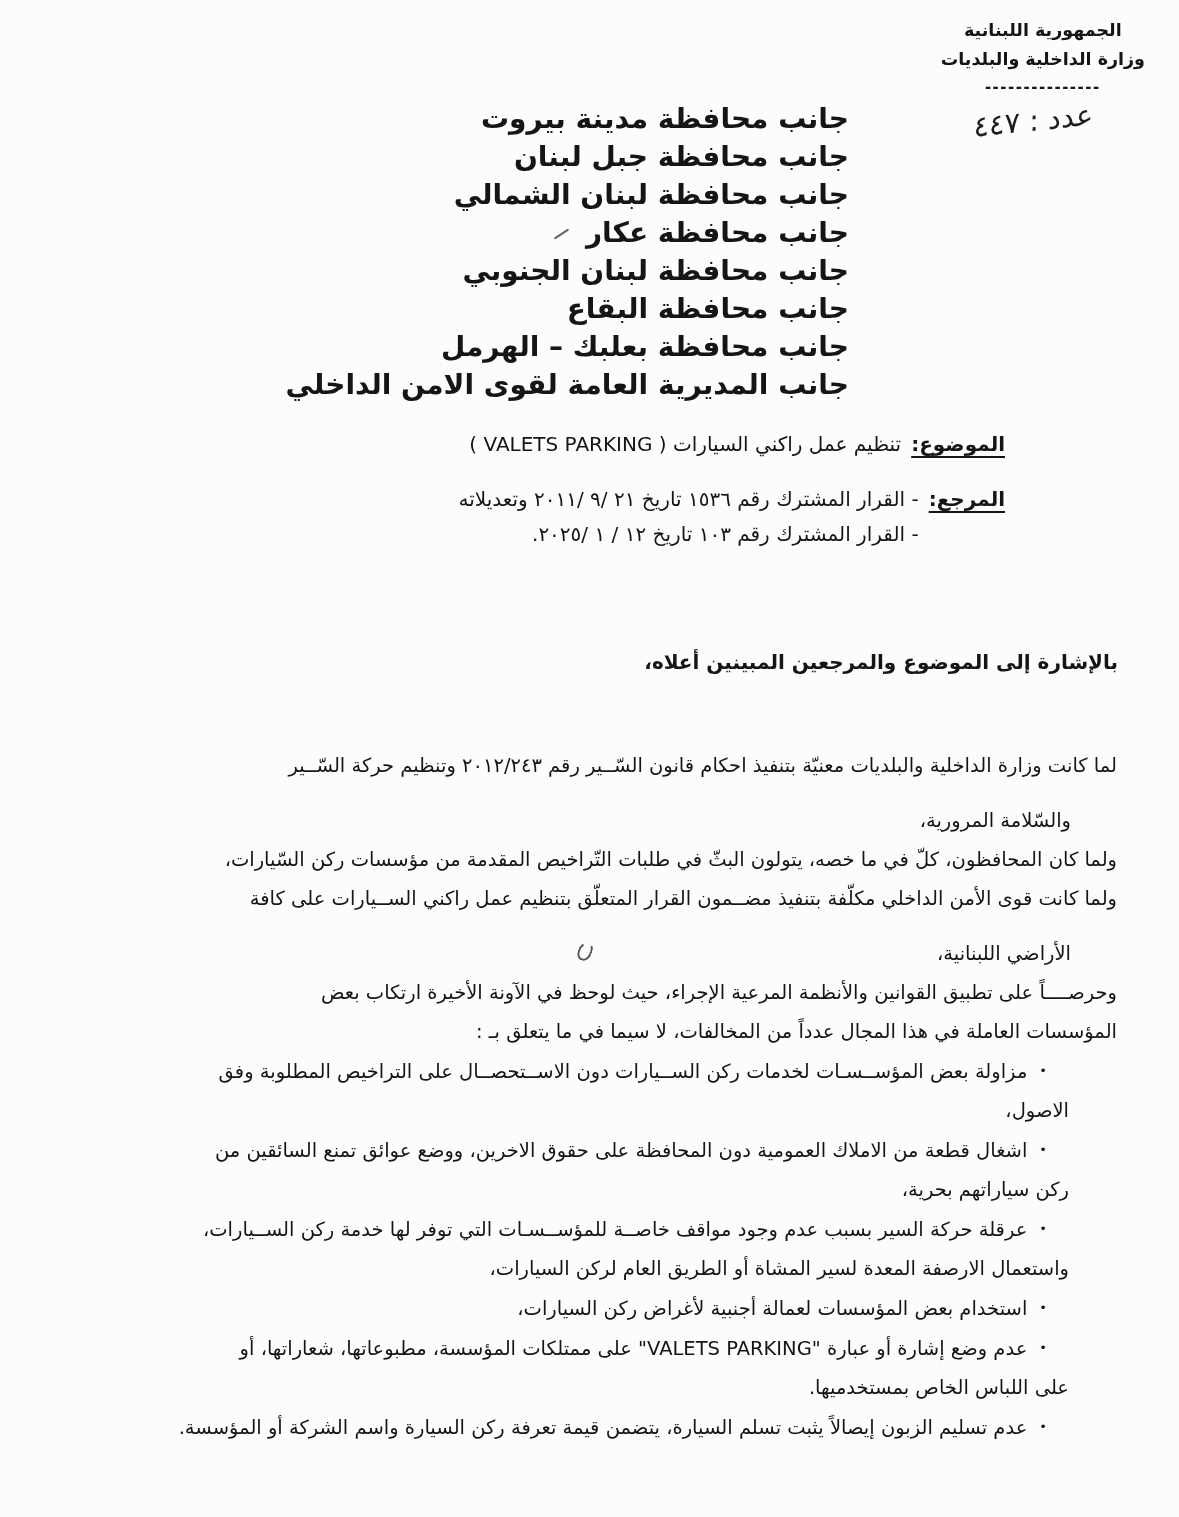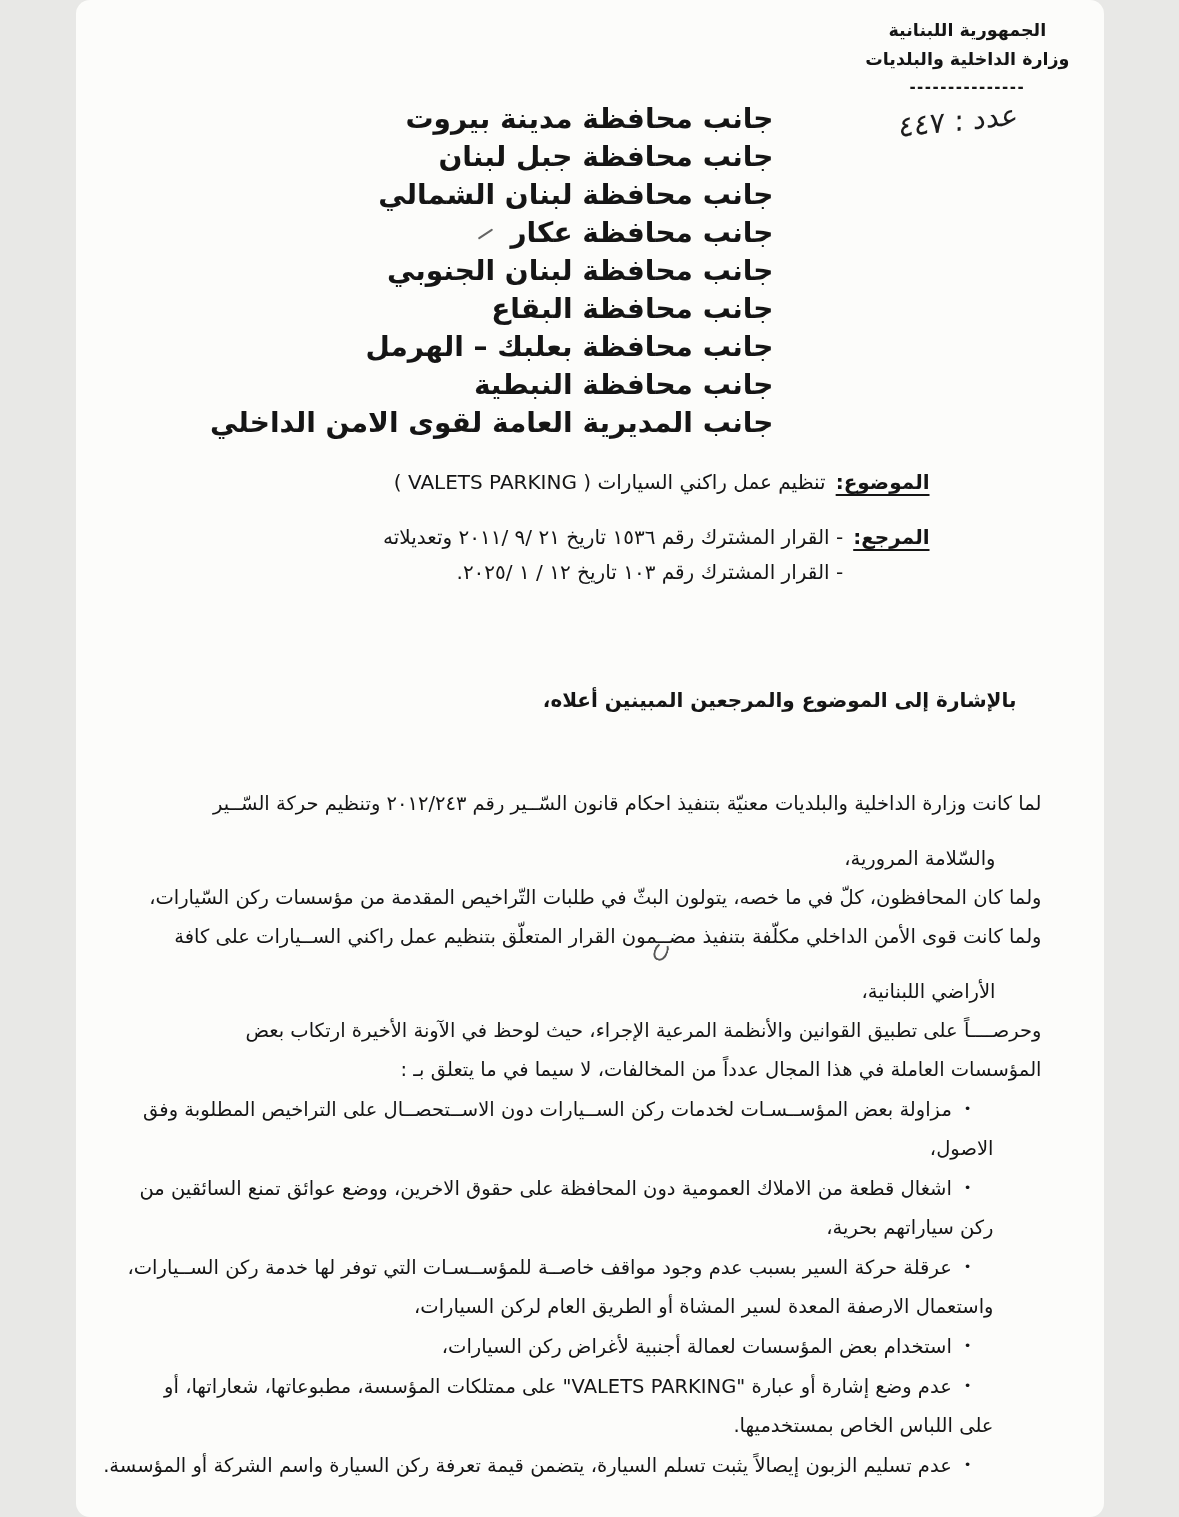--- a/index.html
+++ b/index.html
@@ -1,26 +1,25 @@
 <!DOCTYPE html>
 <html lang="ar" dir="rtl"><head>
 <meta charset="utf-8">
 <style>
   html, body { margin: 0; padding: 0; background: #e8e8e6; }
   .page {
     position: relative;
-    width: 1028px;
+    width: 1179px;
     height: 1517px;
     margin: 0 auto;
     background: #fcfcfa;
     overflow: hidden;
     direction: rtl;
     color: #151515;
     font-family: "DejaVu Sans", sans-serif;
-    border-radius: 14px;
   }
 
   
   .letterhead {
     position: absolute;
     top: 16px;
     right: 34px;
     text-align: center;
     font-weight: bold;
     font-size: 17.5px;
@@ -84,21 +83,21 @@
     flex: 0 0 auto;
   }
   .subject-text { font-weight: normal; }
   .ref-row { margin-top: 26px; }
   .ref-items { display: flex; flex-direction: column; }
   .ref-item { line-height: 35px; font-weight: normal; }
 
   
   .salutation {
     margin-top: 98px;
-    padding-right: 87px;
+    padding-right: 61px;
     text-align: right;
     font-weight: bold;
     font-size: 20px;
   }
 
   
   .bodytext {
     margin-top: 72px;
     padding: 0 62px 0 50px;
     font-size: 19.5px;
@@ -142,21 +141,20 @@
   <div class="handwritten">عدد : ٤٤٧</div>
 
   <div class="recipients">
     <div>جانب محافظة مدينة بيروت</div>
     <div>جانب محافظة جبل لبنان</div>
     <div>جانب محافظة لبنان الشمالي</div>
     <div><span>جانب محافظة عكار</span><span class="tick"></span></div>
     <div>جانب محافظة لبنان الجنوبي</div>
     <div>جانب محافظة البقاع</div>
     <div>جانب محافظة بعلبك – الهرمل</div>
-    <div>جانب محافظة النبطية</div>
     <div>جانب المديرية العامة لقوى الامن الداخلي</div>
   </div>
 
   <div class="subject-block">
     <div class="row">
       <span class="label">الموضوع:</span>
       <span class="subject-text">تنظيم عمل راكني السيارات ( VALETS PARKING )</span>
     </div>
     <div class="row ref-row">
       <span class="label">المرجع:</span>

